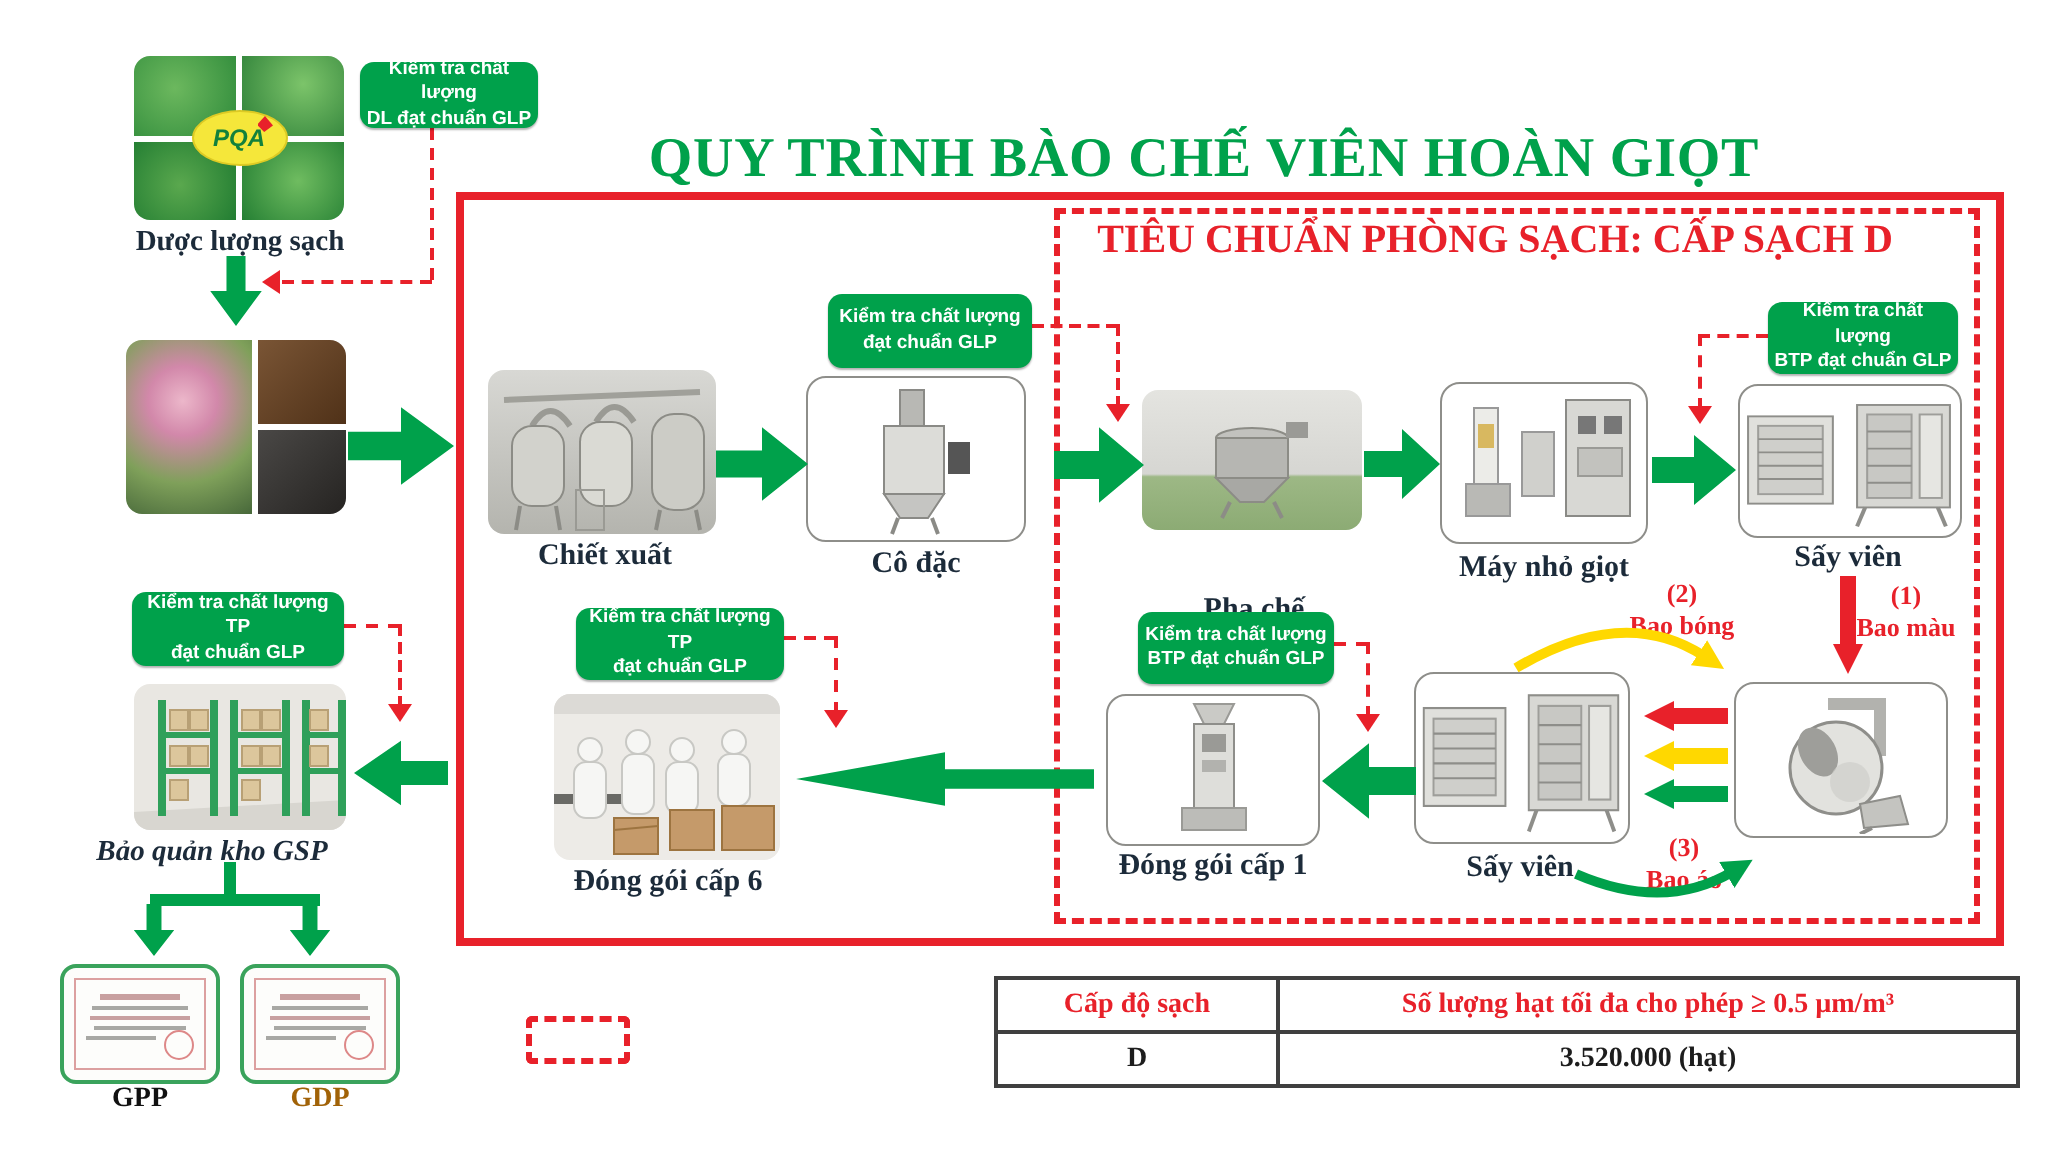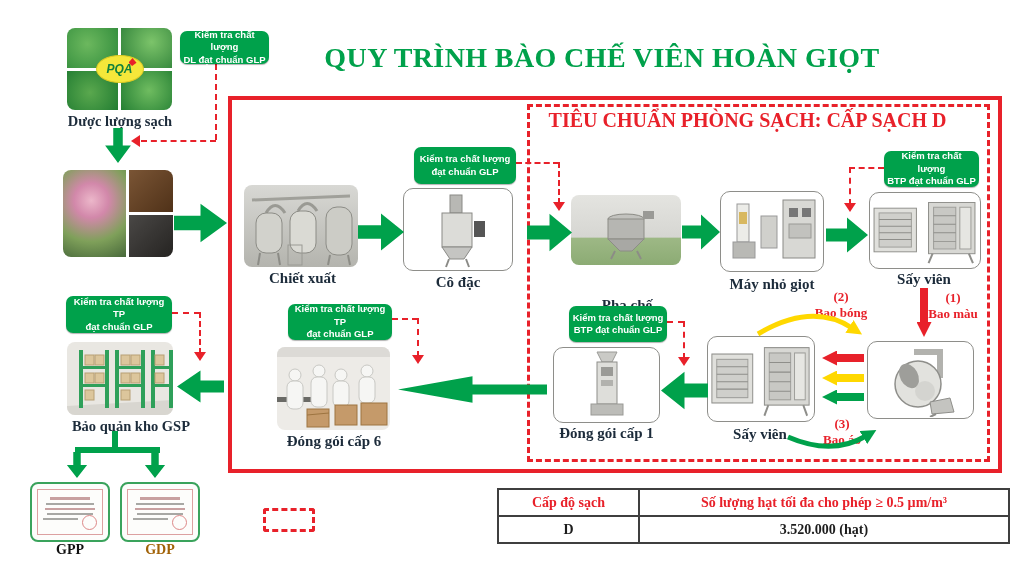--- a/index.html
+++ b/index.html
@@ -1,19 +1,19 @@
 <!DOCTYPE html>
 <html style="--green: #00a14b; --red: #e8212a; --yellow: #ffd800; --dark: #1c2b3a;"><head>
 <meta charset="utf-8">
 <style>
   html,body{margin:0;padding:0;background:#fff;}
   .canvas{position:relative;width:1024px;height:576px;background:#fff;overflow:hidden;
           font-family:"Liberation Serif","DejaVu Serif",serif;}
   .title{position:absolute;font-weight:700;color:var(--green,#1f9e4e);text-align:center;
-         font-size:28px;letter-spacing:.4px;}
+         font-size:28px;letter-spacing:.4px;margin-top:22px;}
   .subhead{position:absolute;font-weight:700;color:var(--red,#e8212a);text-align:center;font-size:20px;}
   .lbl{position:absolute;color:var(--dark,#1c2b3a);font-weight:700;text-align:center;line-height:1.15;}
   .badge{position:absolute;background:var(--green,#0fa04c);color:#fff;border-radius:7px;
          font-family:"Liberation Sans","DejaVu Sans",sans-serif;font-weight:700;text-align:center;
          display:flex;flex-direction:column;justify-content:center;font-size:9.5px;line-height:1.3;
          padding:2px 3px;box-sizing:border-box;box-shadow:0 1px 1px rgba(0,0,0,.3);z-index:6;}
   .outerbox{position:absolute;border:4px solid var(--red,#e8212a);box-sizing:border-box;}
   .dashbox{position:absolute;border:3px dashed var(--red,#e8212a);box-sizing:border-box;}
   .photo{position:absolute;border-radius:8px;overflow:hidden;z-index:2;}
   .mach{position:absolute;background:#fff;border:1.5px solid #8e8e8a;border-radius:10px;
@@ -146,21 +146,21 @@
           <rect x="64" y="13" width="9" height="10"></rect>
         <rect x="54" y="31" width="9" height="10"></rect>
           <rect x="64" y="31" width="9" height="10"></rect>
         <rect x="88" y="13" width="9" height="10"></rect>
           <rect x="88" y="31" width="9" height="10"></rect>
         <rect x="18" y="48" width="9" height="10"></rect>
           <rect x="54" y="48" width="9" height="10"></rect>
       </g>
     </svg>
   </div>
-  <div class="lbl" style="left:52px;top:418px;width:158px;font-size:14.5px;">Bảo quản kho GSP</div>
+  <div class="lbl" style="left:27px;top:418px;width:158px;font-size:14.5px;font-style:italic;">Bảo quản kho GSP</div>
 
   <div class="gline" style="left:112px;top:431px;width:6px;height:19px;"></div>
   <div class="gline" style="left:75px;top:447px;width:85px;height:6px;"></div>
   <div class="arr d" style="left:66px;top:452px;width:22px;height:26px;"></div>
   <div class="arr d" style="left:144px;top:452px;width:22px;height:26px;"></div>
 
   <div class="cert" style="left:30px;top:482px;width:80px;height:60px;">
     <div class="inner">
       <div class="cl" style="width:68%;height:3px;"></div>
       <div class="cl g" style="width:82%;"></div>

